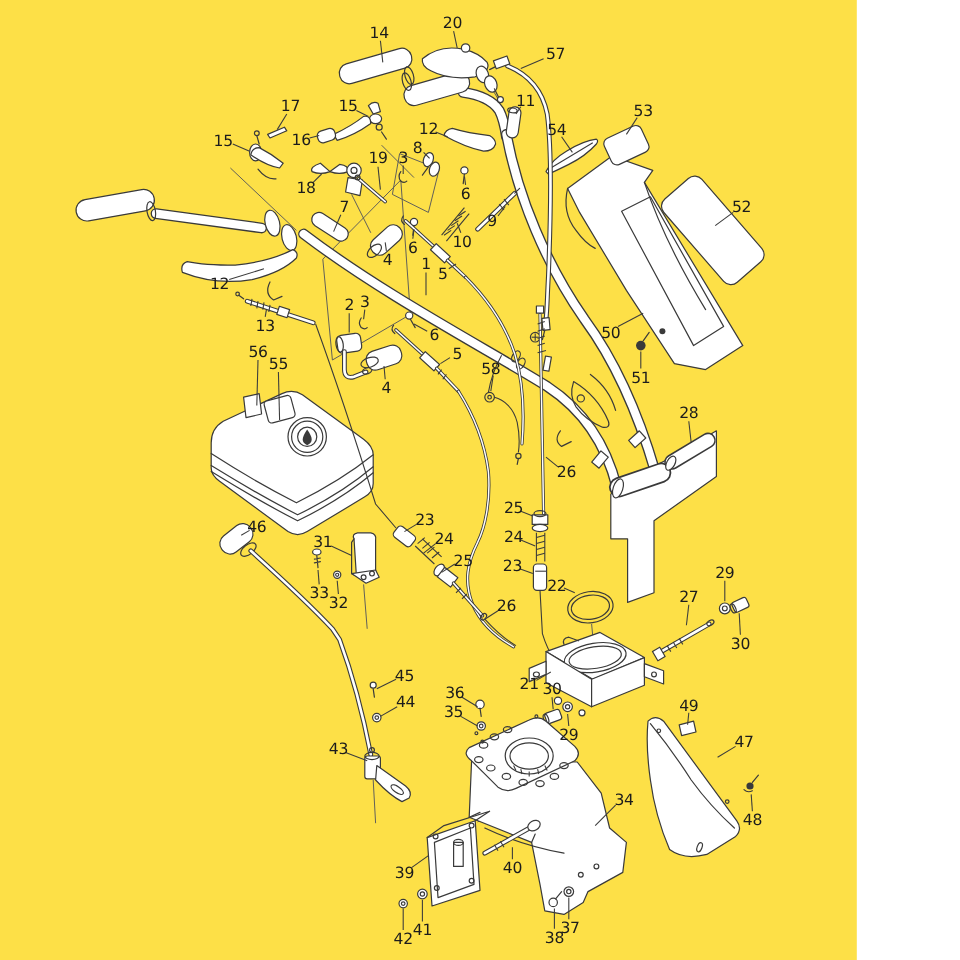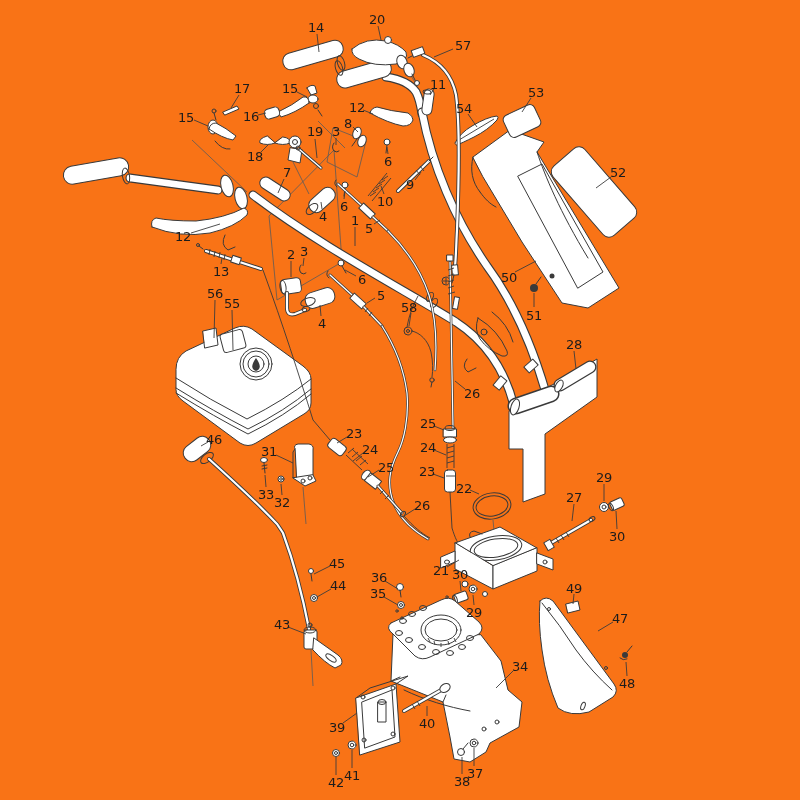--- a/index.html
+++ b/index.html
@@ -1,16 +1,16 @@
 <!DOCTYPE html>
 <html><head>
 <meta charset="utf-8">
 <style>
   html,body{margin:0;padding:0;background:#ffffff;}
-  .stage{position:relative;width:800px;height:800px;background:#f97316;overflow:hidden;
+  .stage{position:relative;width:714px;height:800px;background:#fde047;overflow:hidden;
          font-family:"DejaVu Sans", "Liberation Sans", sans-serif;}
   svg{display:block}
   
   .s  {stroke:#3a3a3a;stroke-width:1;fill:none;stroke-linecap:round;stroke-linejoin:round;}
   .w  {stroke:#3a3a3a;stroke-width:1;fill:#ffffff;stroke-linecap:round;stroke-linejoin:round;}
   .f  {stroke:none;fill:#3a3a3a;}
   .xl {stroke:#5a5a5a;stroke-width:.8;fill:none;}
   .o9 {stroke:#3a3a3a;stroke-width:9;fill:none;stroke-linecap:round;}
   .i9 {stroke:#ffffff;stroke-width:6.8;fill:none;stroke-linecap:round;}
   .o16{stroke:#3a3a3a;stroke-width:17;fill:none;stroke-linecap:round;}

